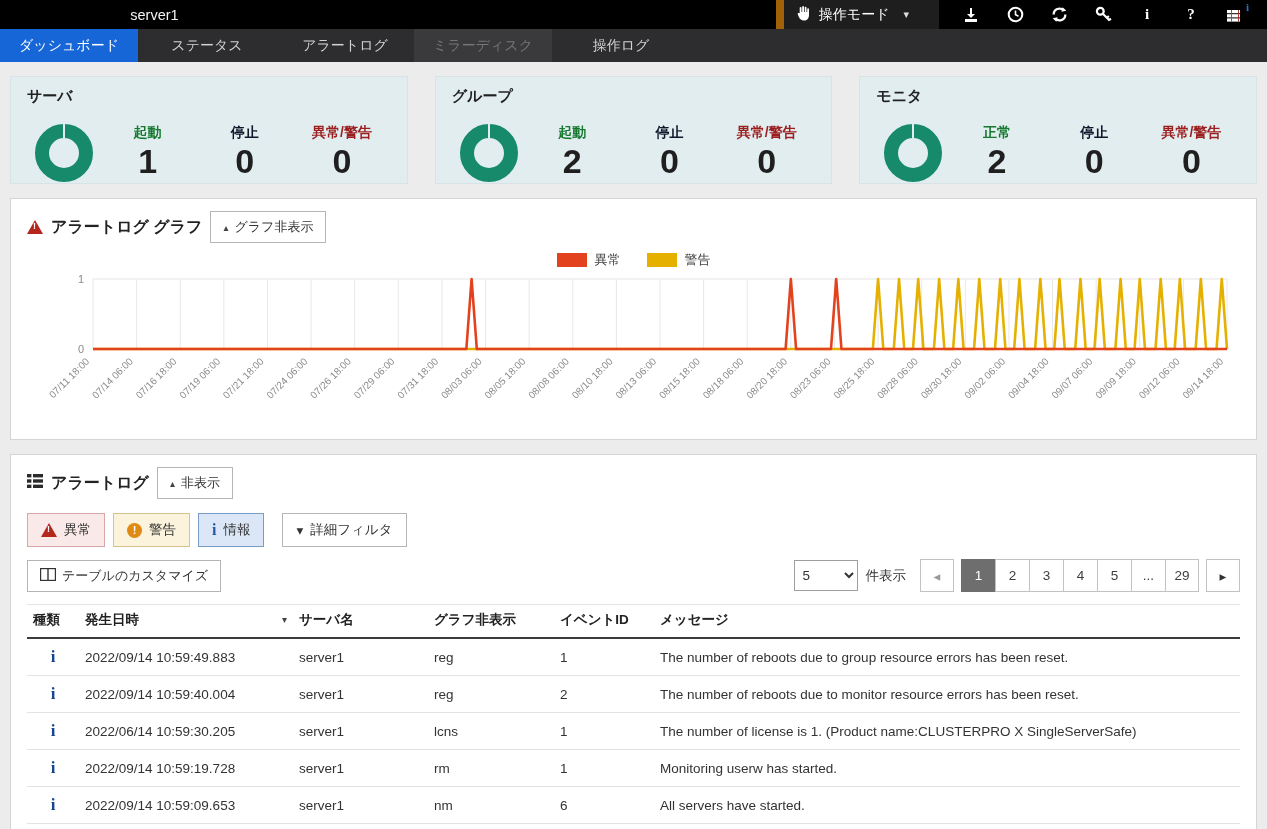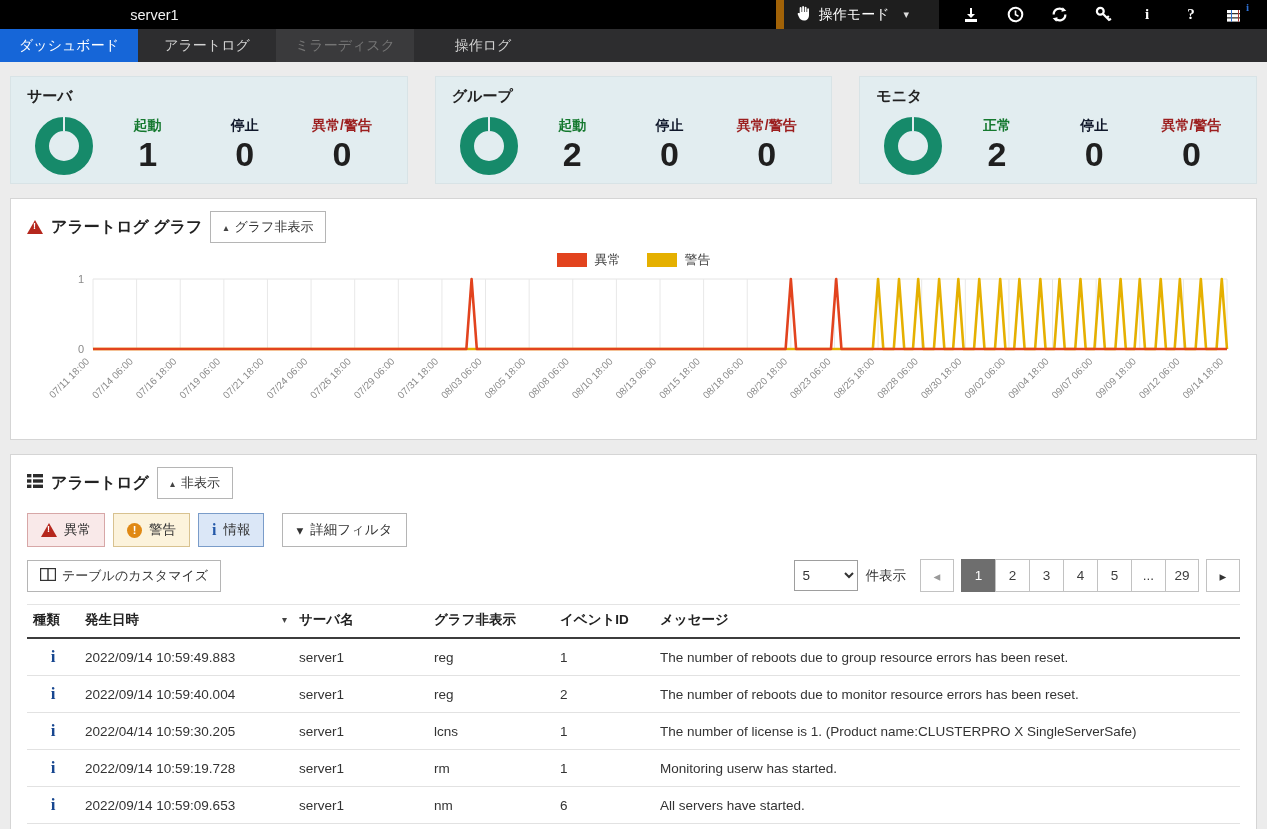--- a/index.html
+++ b/index.html
@@ -28,21 +28,21 @@
   .tab.active { background:#1666d8; color:#fff; }
   .tab.disabled { background:#3a3a3c; color:#757575; cursor:default; }
 
   
   .main { padding:14px 10px 0 10px; }
 
   
   .cards { display:flex; gap:27px; }
   .card { flex:1; height:108px; background:#e2edf0; border:1px solid #d8e3e6; padding:10px 16px 8px 16px; }
   .card-title { font-size:15px; font-weight:bold; color:#222;font-family:Liberation Mono, monospace; }
-  .card-body { display:flex; align-items:center; margin-top:9px; }
+  .card-body { display:flex; align-items:center; margin-top:16px; }
   .donut { width:58px; height:58px; border:14px solid #168a6a; border-radius:50%; position:relative; margin:2px 6px 0 8px; }
   .donut::before { content:""; position:absolute; left:50%; top:-14px; width:2px; height:14px; background:#e2edf0; transform:translateX(-1px); }
   .stat { flex:1; text-align:center; }
   .stat .lbl { font-size:14px; font-weight:bold; }
   .stat .val { font-size:34px; font-weight:bold; color:#1f1f1f; line-height:1.05; margin-top:2px; }
   .lbl.green { color:#15792f; }
   .lbl.gray { color:#0f172a; }
   .lbl.red { color:#9c1f1f; }
 
   
@@ -154,20 +154,21 @@
             <rect x="5" y="3" width="1" height="11.6" fill="#2d6fd2"></rect>
             <rect x="12" y="3" width="1" height="11.6" fill="#a33"></rect>
           </svg>
         <span class="tbl-i">i</span>
       </div>
     </div>
   </div>
 
   <div class="tabbar">
     <div class="tab active">ダッシュボード</div>
+    <div class="tab">ステータス</div>
     <div class="tab">アラートログ</div>
     <div class="tab disabled">ミラーディスク</div>
     <div class="tab">操作ログ</div>
   </div>
 
   <div class="main">
 
     <div class="cards">
 
       <div class="card">
@@ -416,21 +417,21 @@
           <tr>
             <td class="c-type"><span class="row-info-icon">i</span></td>
             <td>2022/09/14 10:59:40.004</td>
             <td>server1</td>
             <td class="linkish">reg</td>
             <td class="linkish">2</td>
             <td class="linkish">The number of reboots due to monitor resource errors has been reset.</td>
           </tr>
           <tr>
             <td class="c-type"><span class="row-info-icon">i</span></td>
-            <td>2022/04/14 10:59:30.205</td>
+            <td>2022/06/14 10:59:30.205</td>
             <td>server1</td>
             <td class="linkish">lcns</td>
             <td class="linkish">1</td>
             <td class="linkish">The number of license is 1. (Product name:CLUSTERPRO X SingleServerSafe)</td>
           </tr>
           <tr>
             <td class="c-type"><span class="row-info-icon">i</span></td>
             <td>2022/09/14 10:59:19.728</td>
             <td>server1</td>
             <td class="linkish">rm</td>

